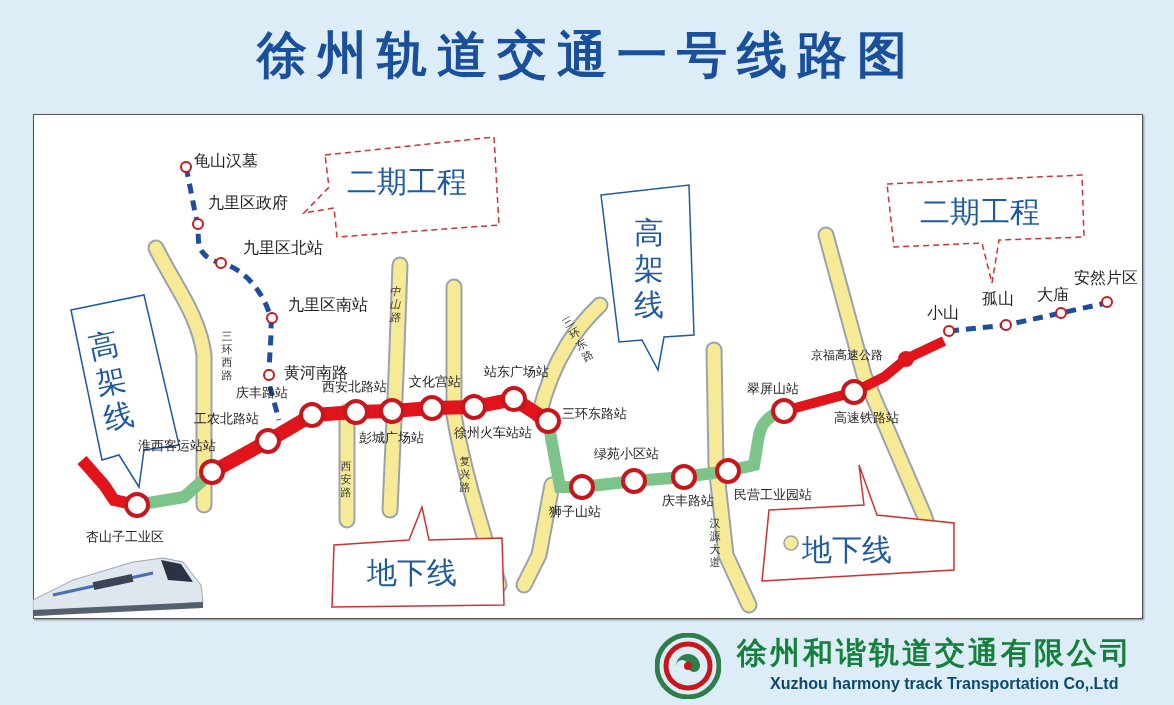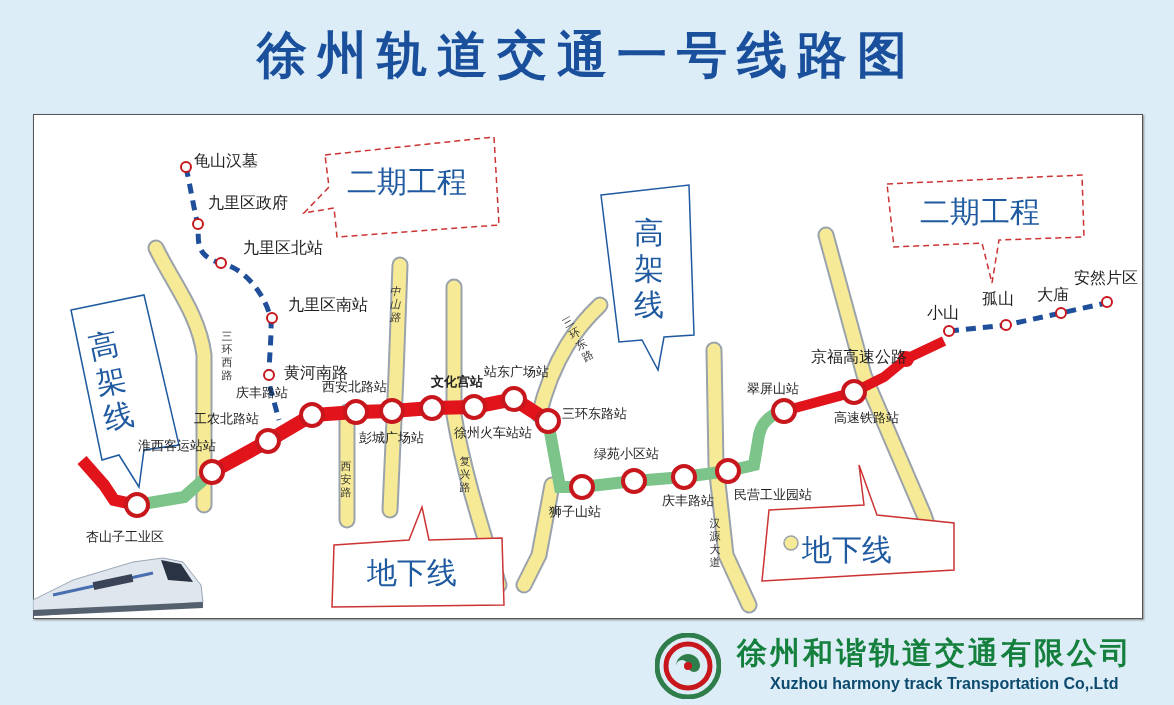--- a/index.html
+++ b/index.html
@@ -116,31 +116,31 @@
   <div class="lbl big" style="left:209px;top:123px;">九里区北站</div>
   <div class="lbl big" style="left:254px;top:180px;">九里区南站</div>
   <div class="lbl big" style="left:250px;top:248px;">黄河南路</div>
 
   <div class="lbl" style="left:52px;top:413px;">杏山子工业区</div>
   <div class="lbl" style="left:104px;top:322px;">淮西客运站站</div>
   <div class="lbl" style="left:160px;top:295px;">工农北路站</div>
   <div class="lbl" style="left:202px;top:269px;">庆丰路站</div>
   <div class="lbl" style="left:288px;top:263px;">西安北路站</div>
   <div class="lbl" style="left:325px;top:314px;">彭城广场站</div>
-  <div class="lbl" style="left:397px;top:258px;font-weight:bold;">文化宫站</div>
+  <div class="lbl" style="left:375px;top:258px;">文化宫站</div>
   <div class="lbl" style="left:420px;top:309px;">徐州火车站站</div>
   <div class="lbl" style="left:450px;top:248px;">站东广场站</div>
   <div class="lbl" style="left:528px;top:290px;">三环东路站</div>
   <div class="lbl" style="left:515px;top:388px;">狮子山站</div>
   <div class="lbl" style="left:560px;top:330px;">绿苑小区站</div>
   <div class="lbl" style="left:628px;top:377px;">庆丰路站</div>
   <div class="lbl" style="left:700px;top:371px;">民营工业园站</div>
   <div class="lbl" style="left:713px;top:265px;">翠屏山站</div>
   <div class="lbl" style="left:800px;top:294px;">高速铁路站</div>
-  <div class="lbl" style="left:777px;top:232px;font-size:16px;font-family:Liberation Serif, serif;">京福高速公路</div>
+  <div class="lbl" style="left:777px;top:232px;font-size:12px;font-family:Liberation Serif, serif;">京福高速公路</div>
   <div class="lbl big" style="left:893px;top:188px;">小山</div>
 
   <div class="lbl big" style="left:948px;top:174px;">孤山</div>
   <div class="lbl big" style="left:1003px;top:170px;">大庙</div>
   <div class="lbl big" style="left:1040px;top:153px;">安然片区</div>
 
   <div class="road" style="left:163px;top:215px;padding-left:24px;">三环西路</div>
   <div class="road" style="left:306px;top:345px;">西安路</div>
   <div class="road" style="left:355px;top:170px;font-style:italic;">中山路</div>
   <div class="road" style="left:425px;top:340px;">复兴路</div>

